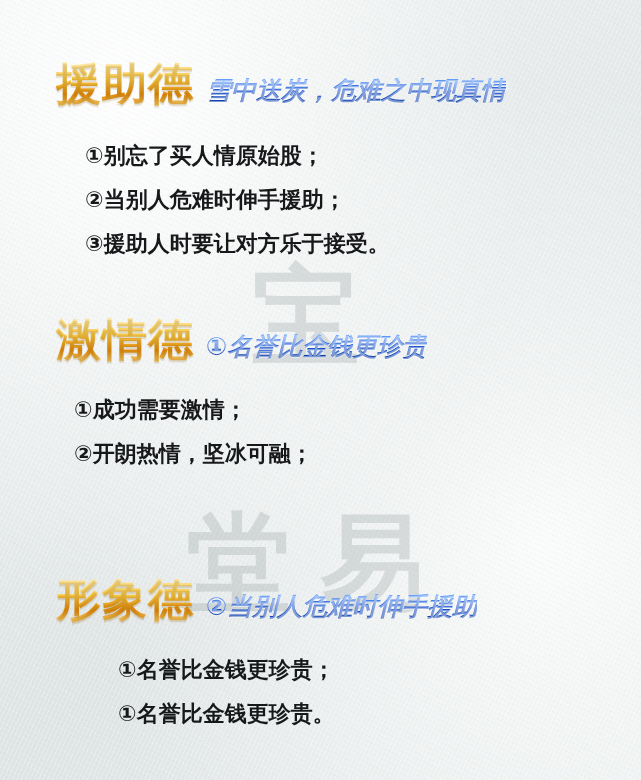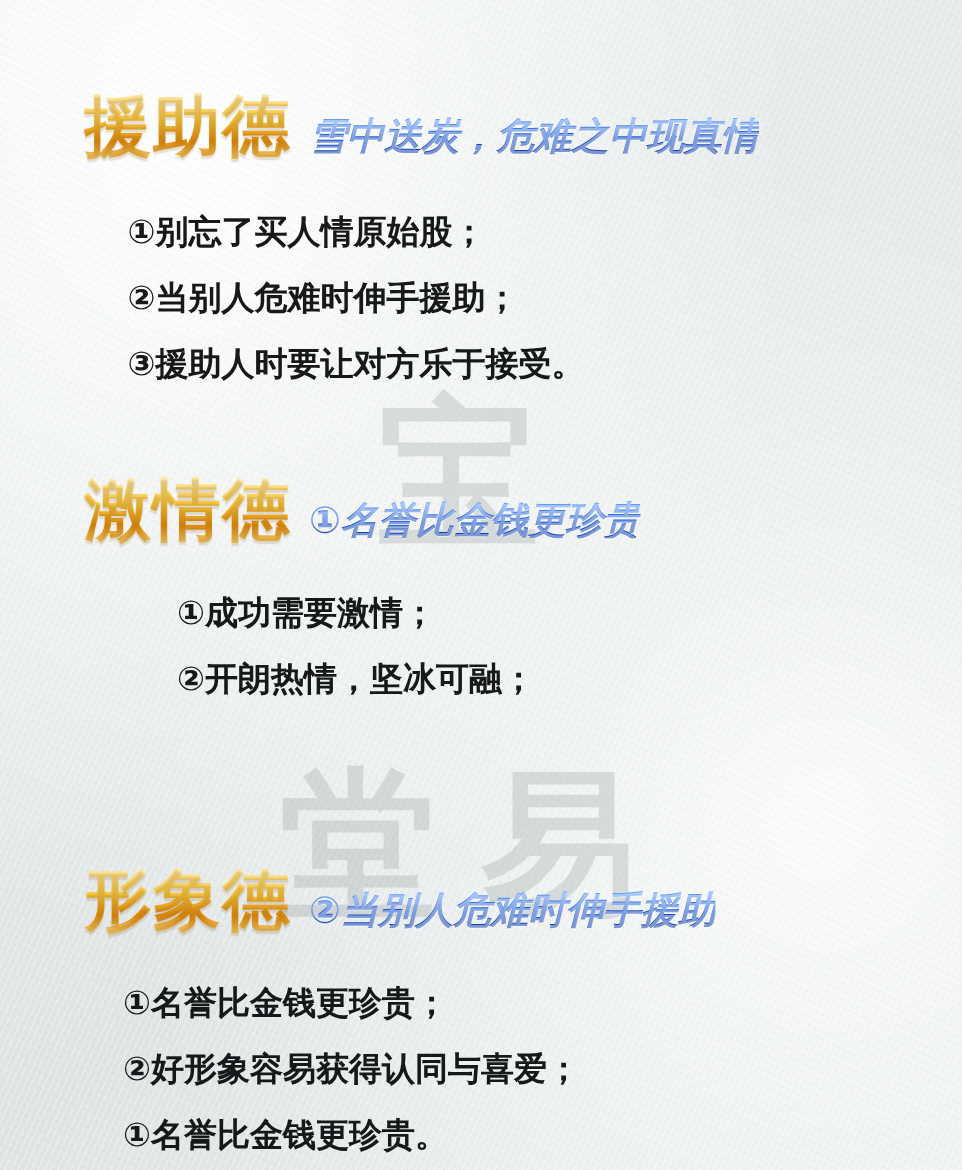--- a/index.html
+++ b/index.html
@@ -108,25 +108,25 @@
     line-height: 1;
     white-space: nowrap;
   }
   
   #sec-1 { position: absolute; top: 62px; left: 56px; }
   #sec-1 .items { margin-top: 38px; padding-left: 29px; }
   #sec-1 .item { margin-bottom: 22px; }
 
   #sec-2 { position: absolute; top: 318px; left: 56px; }
   #sec-2 .items { margin-top: 36px; padding-left: 18px; }
-  #sec-2 .item { margin-bottom: 22px; margin-left: 44px; }
+  #sec-2 .item { margin-bottom: 22px; }
 
   #sec-3 { position: absolute; top: 578px; left: 56px; }
   #sec-3 .items { margin-top: 36px; padding-left: 26px; }
-  #sec-3 .item { margin-bottom: 22px; }
+  #sec-3 .item { margin-bottom: 22px; margin-left: 36px; }
 </style>
 </head>
 <body>
 
 <div class="page">
   <div class="texture"></div>
 
   <div class="watermark wm-top">宝</div>
   <div class="watermark wm-bottom">堂易</div>
 
@@ -155,19 +155,18 @@
       </ul>
     </div>
 
     <div class="section" id="sec-3">
       <div class="head">
         <span class="head-title">形象德</span>
         <span class="head-sub">②当别人危难时伸手援助</span>
       </div>
       <ul class="items">
         <li class="item">①名誉比金钱更珍贵；</li>
-        <li class="item">②好形象容易获得认同与喜爱；</li>
         <li class="item">①名誉比金钱更珍贵。</li>
       </ul>
     </div>
 
   </div>
 </div>
 
 </body></html>

